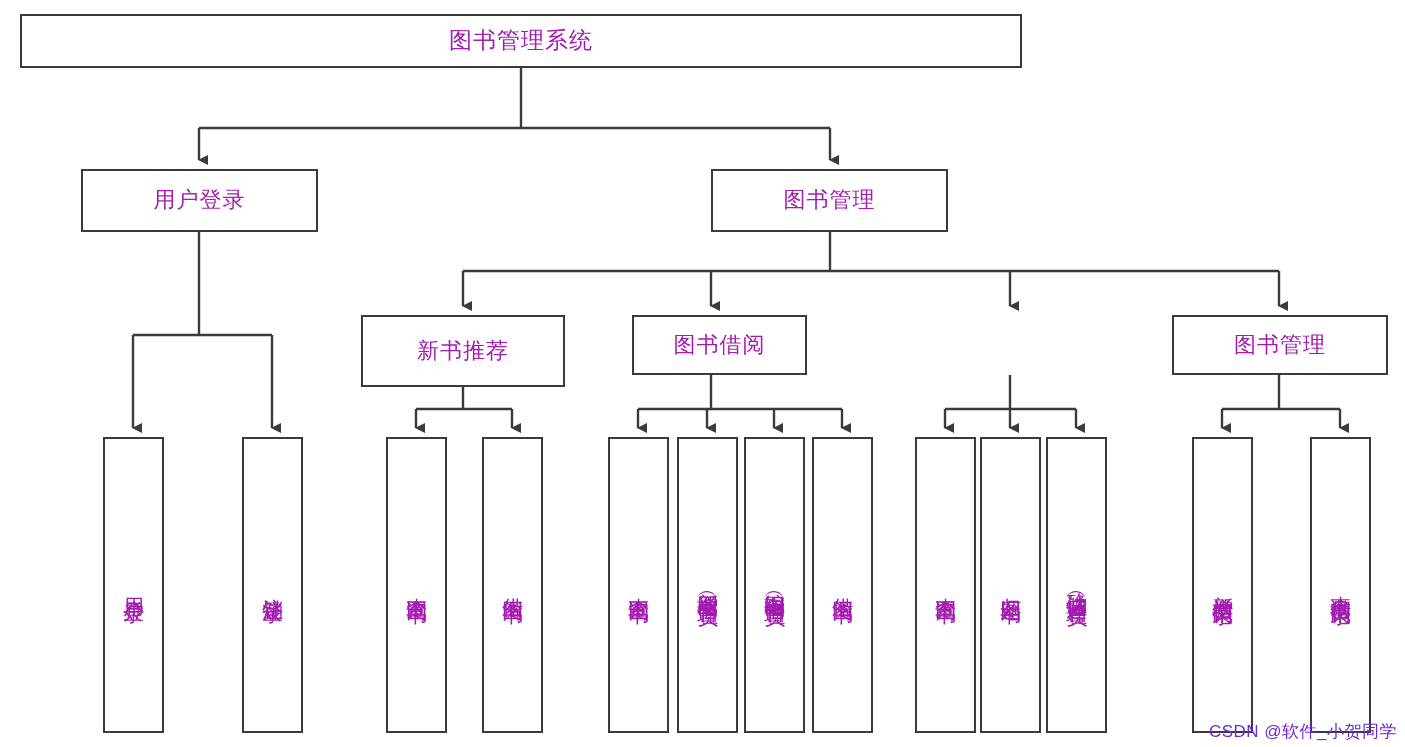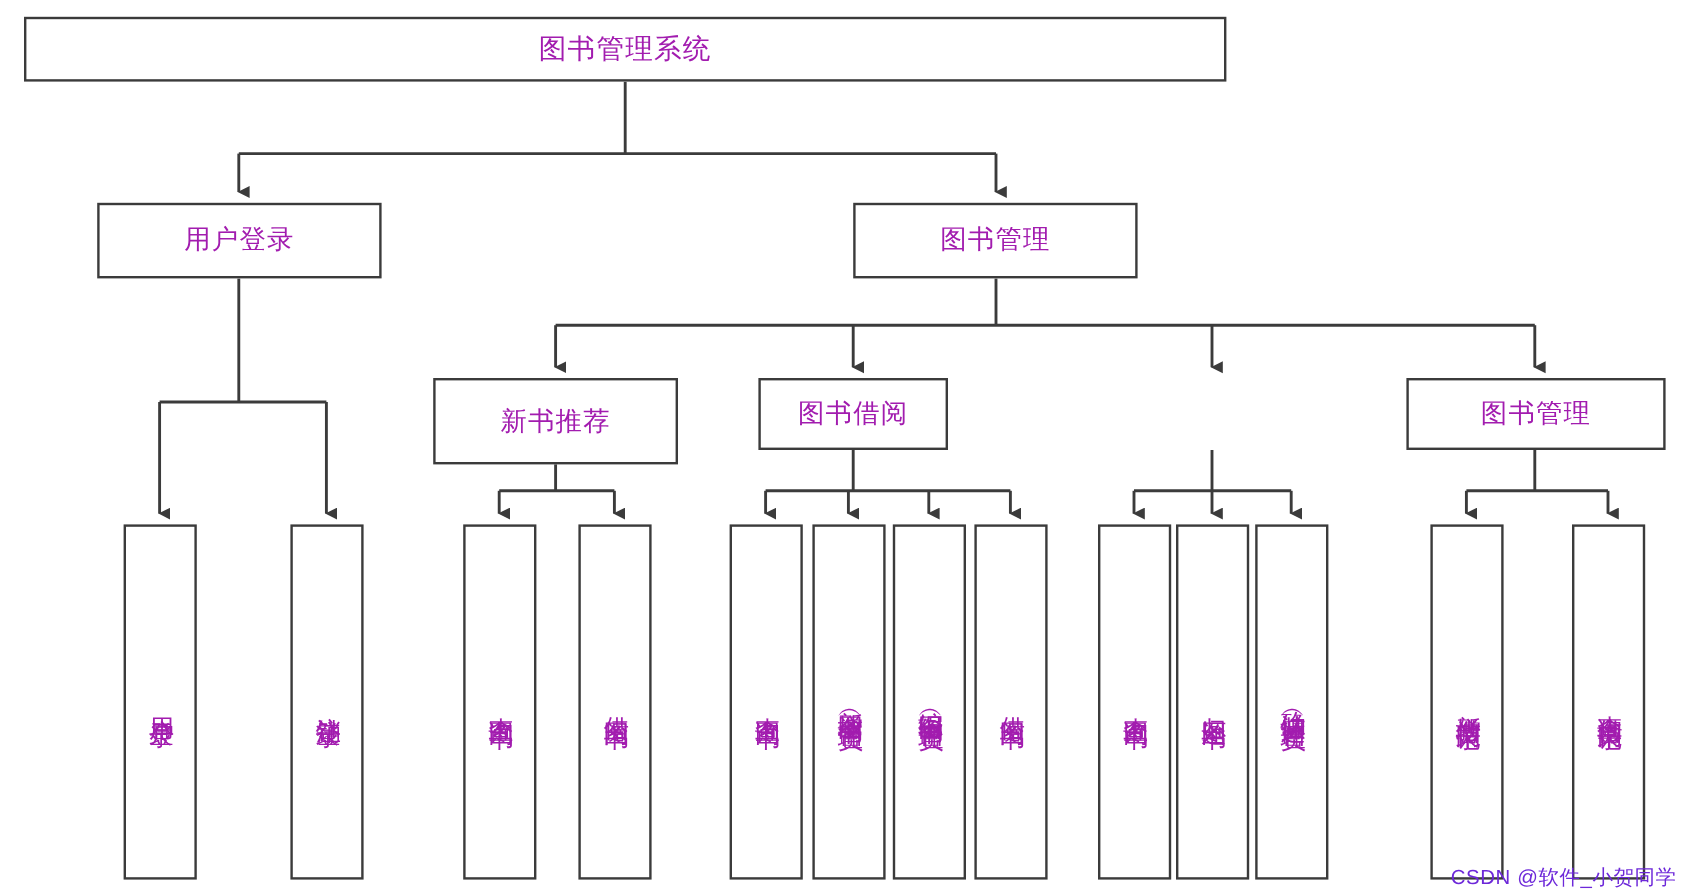--- a/index.html
+++ b/index.html
@@ -132,21 +132,21 @@
   <div class="node horiz" style="left:81px; top:169px; width:237px; height:63px;">
     <span>用户登录</span>
   </div>
   <div class="node horiz" style="left:711px; top:169px; width:237px; height:63px;">
     <span>图书管理</span>
   </div>
 
   <div class="node horiz" style="left:361px; top:315px; width:204px; height:72px;">
     <span>新书推荐</span>
   </div>
-  <div class="node horiz" style="left:632px; top:315px; width:158px; height:60px;">
+  <div class="node horiz" style="left:632px; top:315px; width:175px; height:60px;">
     <span>图书借阅</span>
   </div>
   <div class="node horiz" style="left:1172px; top:315px; width:216px; height:60px;">
     <span>图书管理</span>
   </div>
 
   <div class="node vert" style="left:103px; top:437px; width:61px; height:296px;">
     <span class="vlabel">用户登录</span>
   </div>
   <div class="node vert" style="left:242px; top:437px; width:61px; height:296px;">

